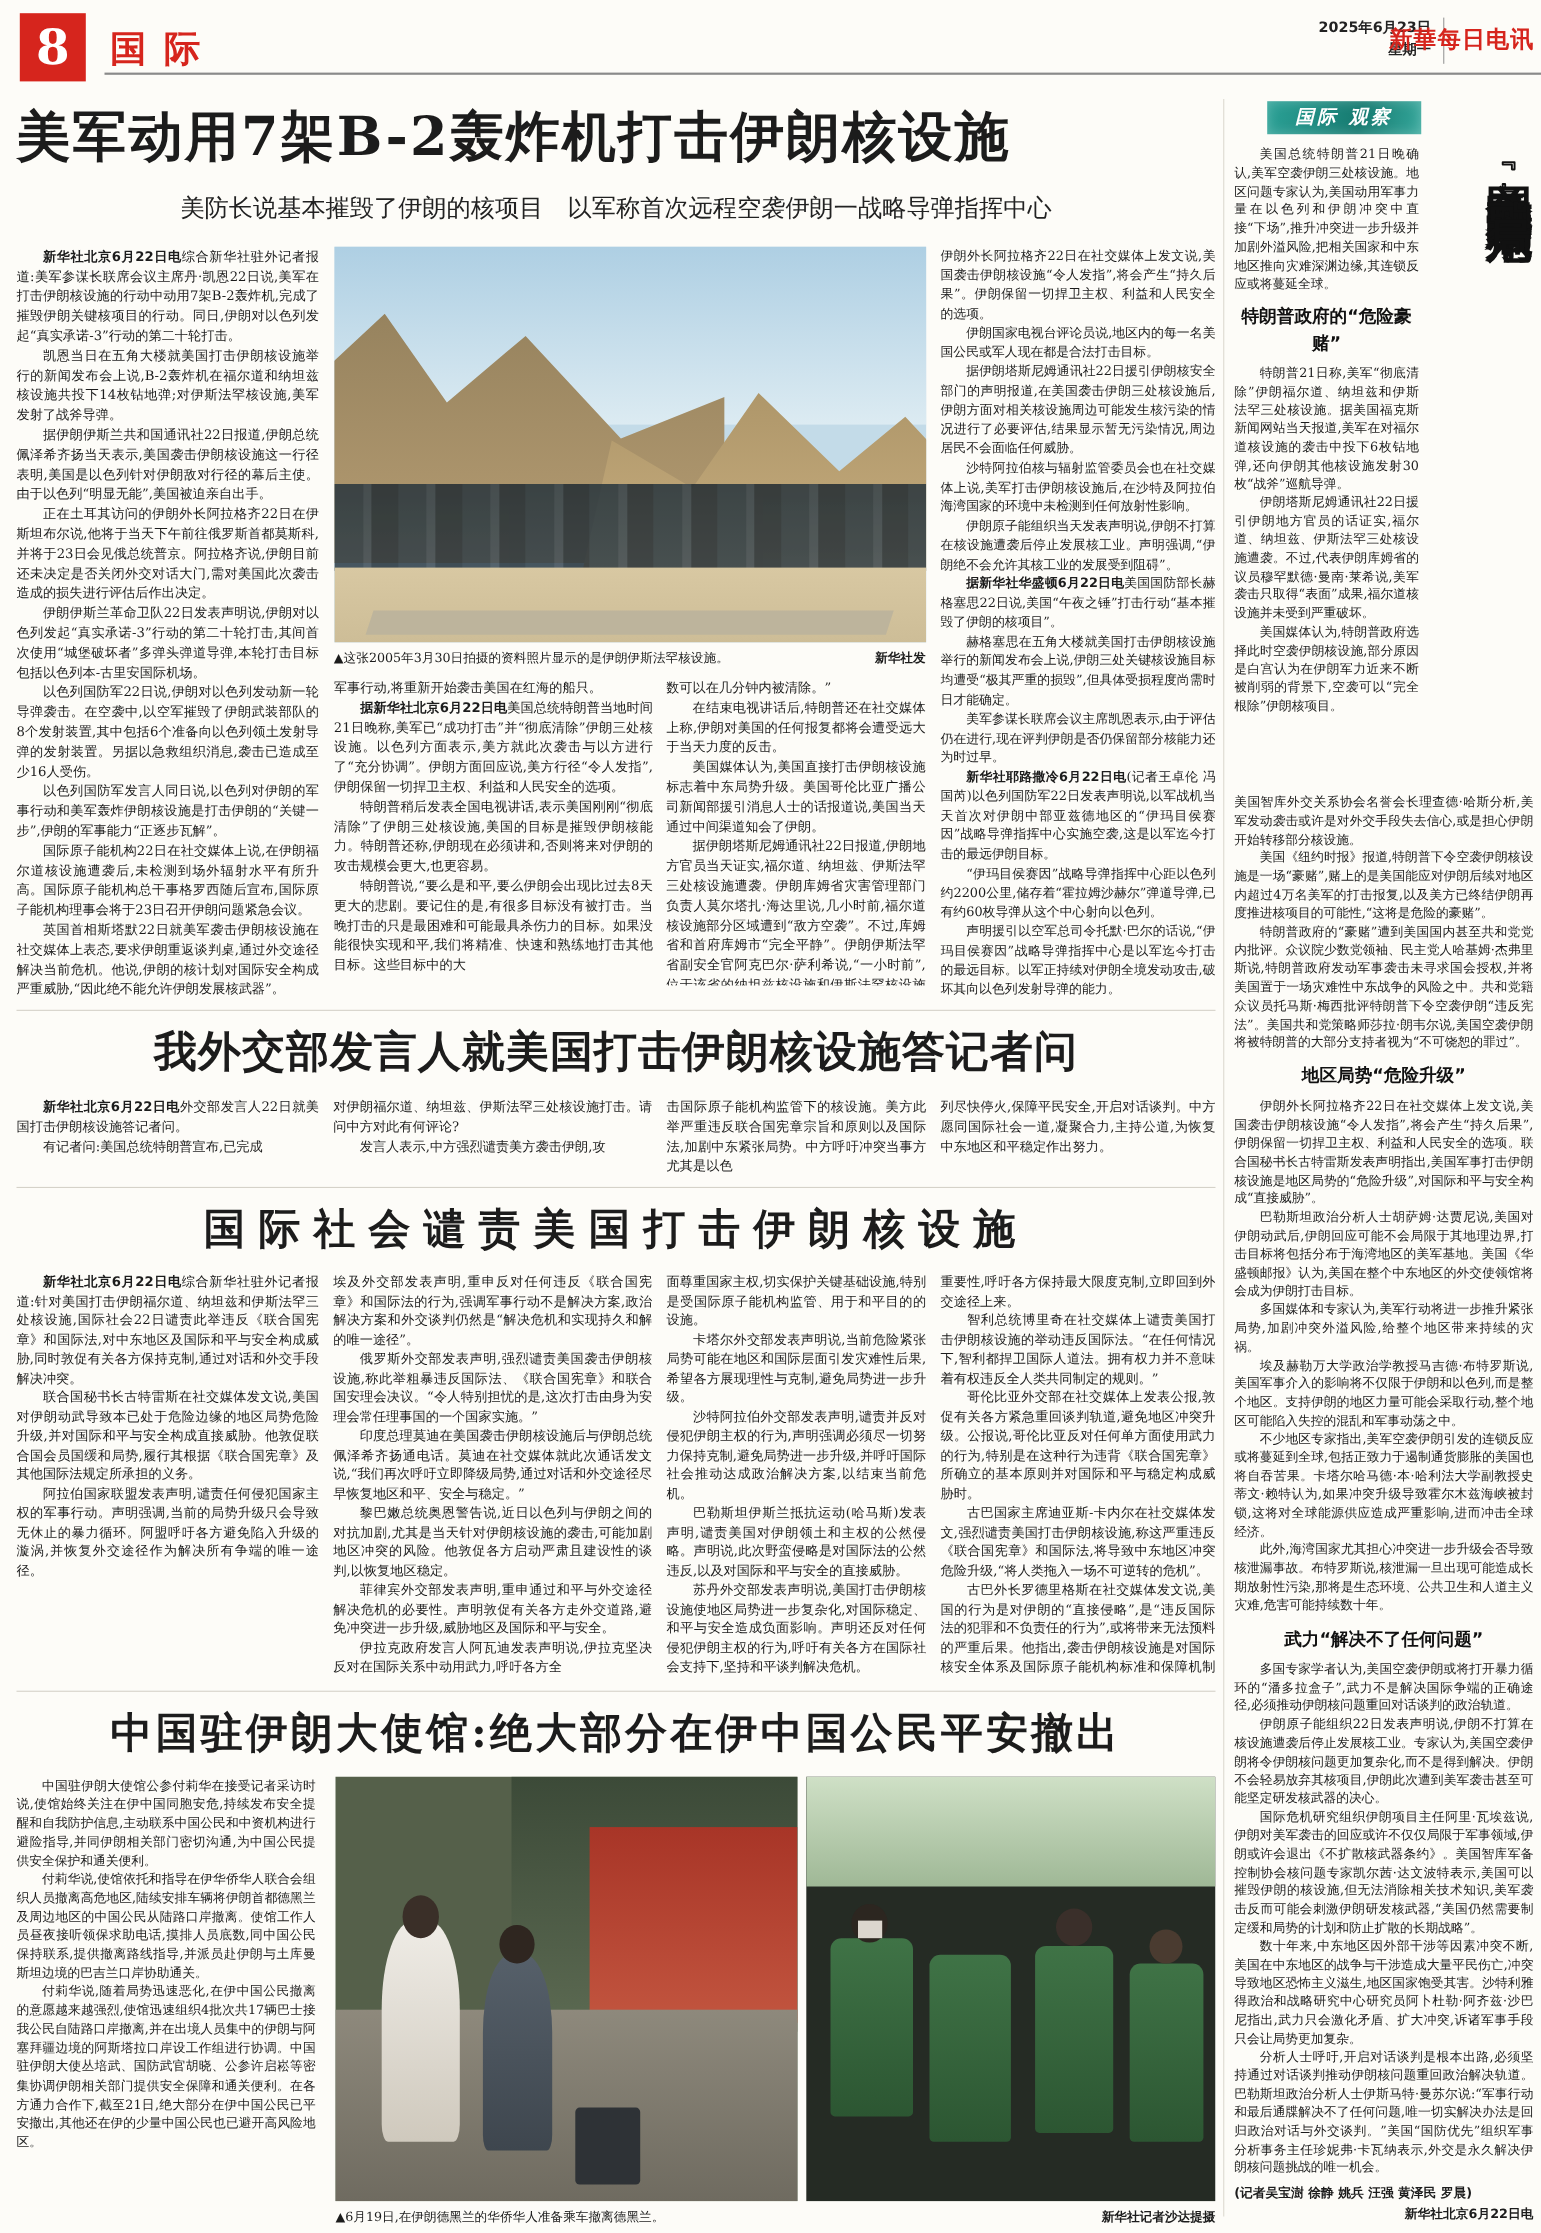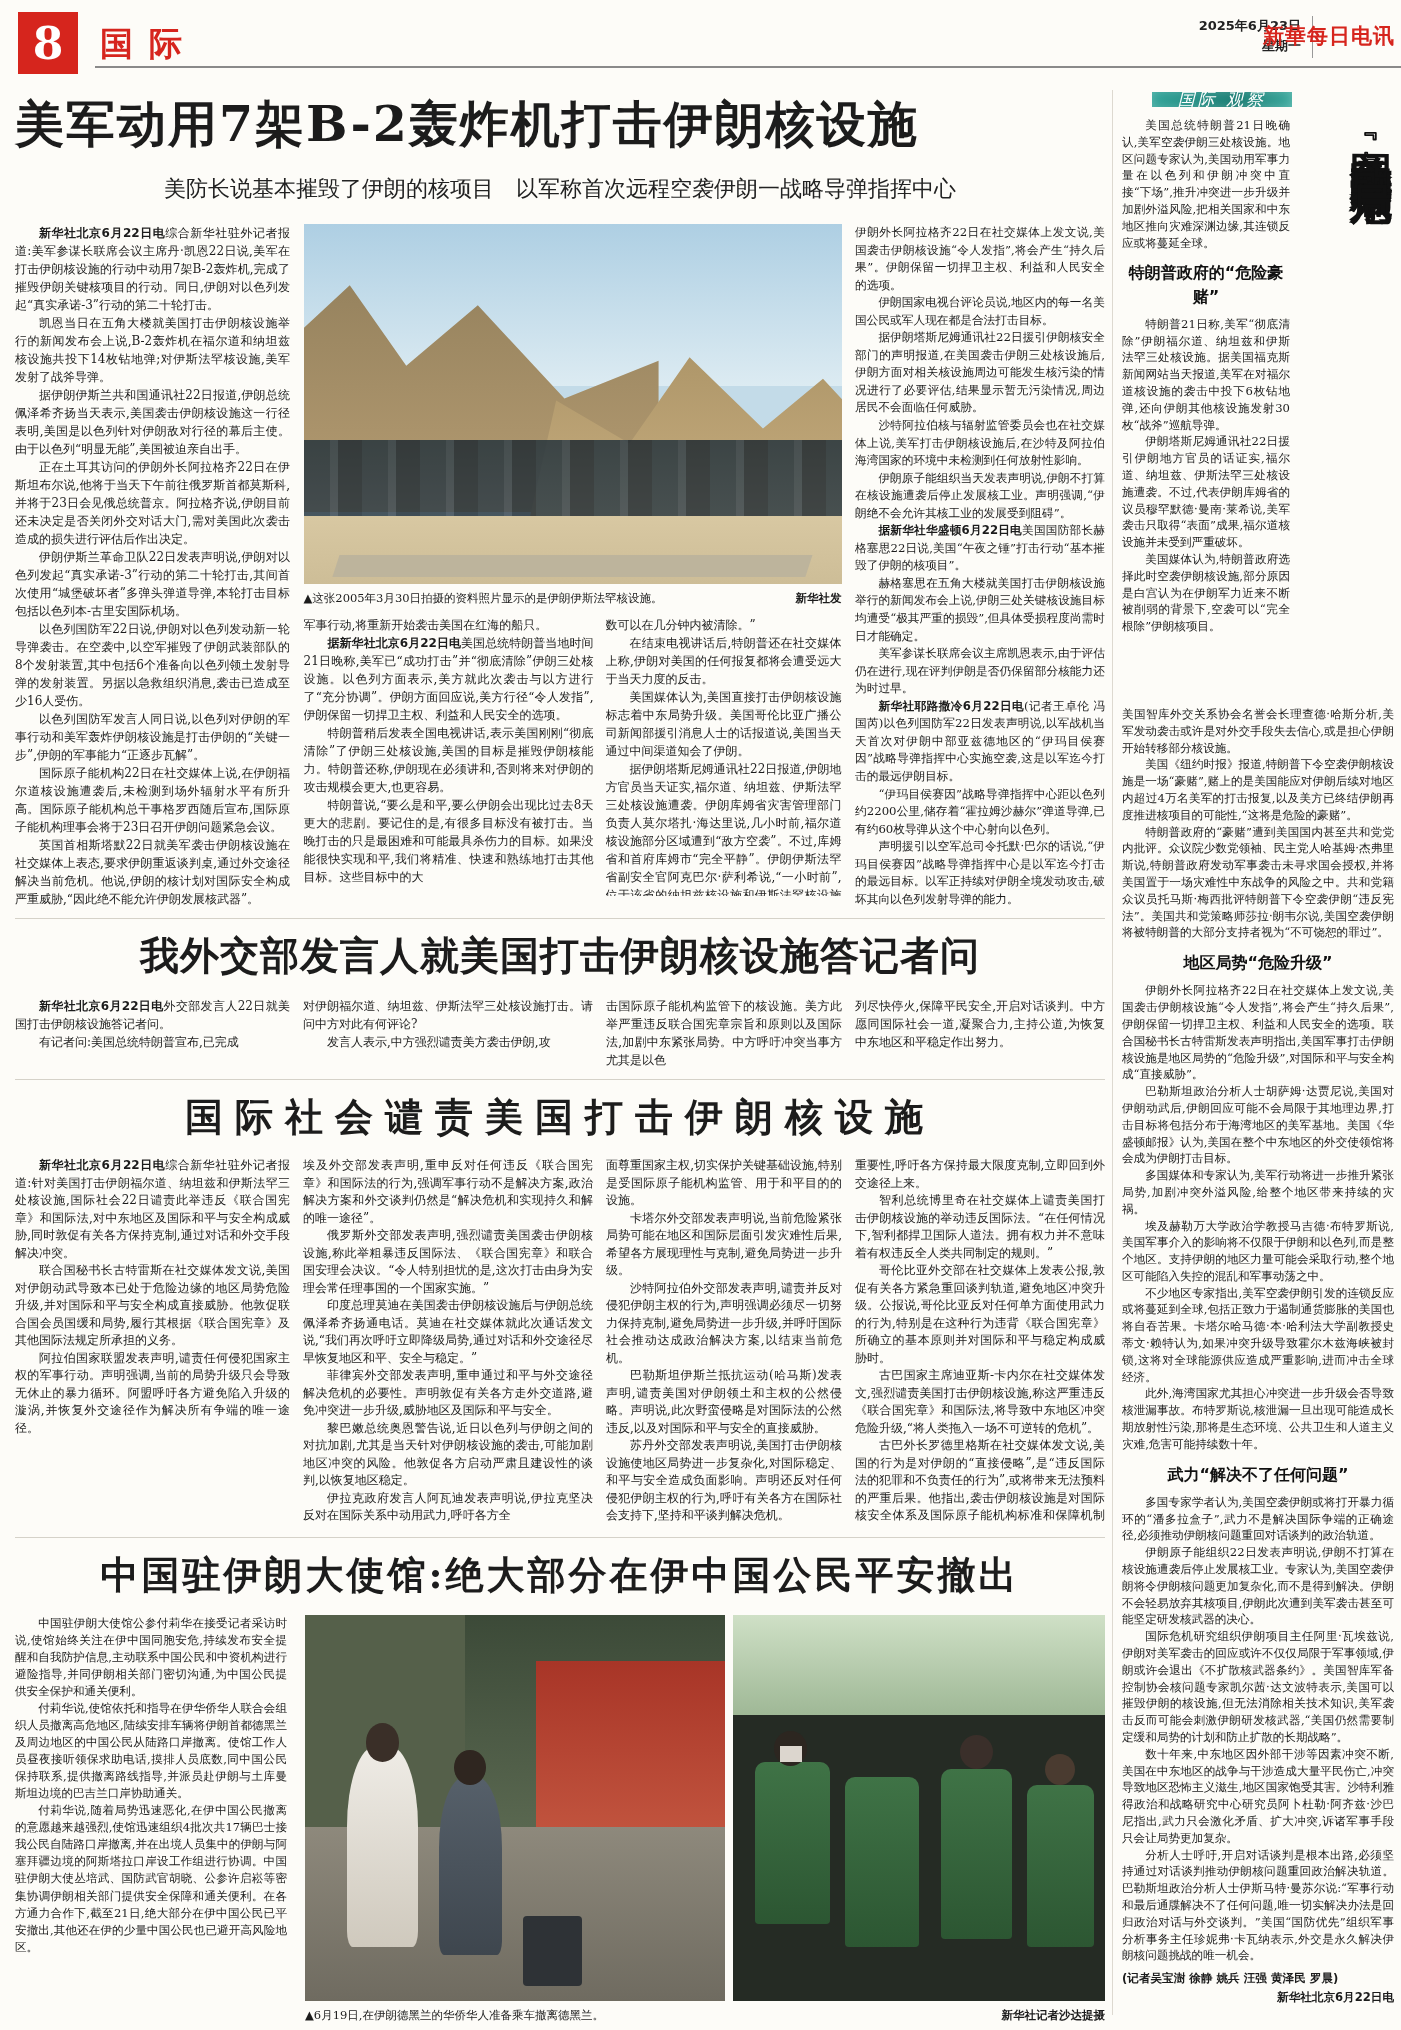--- a/index.html
+++ b/index.html
@@ -74,22 +74,22 @@
   .e2-seat4{left:79%;top:44%;width:18%;height:42%;}
   .e2-h1,.e2-h2,.e2-h3{position:absolute;border-radius:50%;background:#2c2620;}
   .e2-h1{left:11%;top:30%;width:9%;height:9%;}
   .e2-h2{left:61%;top:31%;width:9%;height:9%;background:#3a2f2a;}
   .e2-h3{left:84%;top:36%;width:8%;height:8%;background:#4a3b30;}
   .e2-mask1{position:absolute;left:12.5%;top:34%;width:6%;height:4%;background:#dcd6ce;}
   
   .side-vline{position:absolute;left:1112px;top:90px;width:1px;height:1925px;background:#ddd9d0;}
   .sidebar{position:absolute;left:1122px;top:88px;width:272px;height:1930px;overflow:hidden;
            font-size:11.6px;line-height:1.45;}
-  .badge{width:140px;height:15px;margin:4px 0 10px 30px;color:#fff;display:flex;align-items:center;justify-content:center;
-         font-family:"DejaVu Sans","Liberation Sans",sans-serif;font-weight:normal;font-style:italic;font-size:17px;letter-spacing:3px;
+  .badge{width:140px;height:30px;margin:4px 0 10px 30px;color:#fff;display:flex;align-items:center;justify-content:center;
+         font-family:"DejaVu Sans","Liberation Sans",sans-serif;font-weight:bold;font-style:italic;font-size:17px;letter-spacing:3px;
          background:linear-gradient(100deg,#2ba196,#167a70 60%,#35a79b);box-shadow:inset 0 0 12px rgba(255,255,255,.25);}
   .side-top{display:flex;}
   .side-narrow{width:168px;}
   .vtitle{width:96px;margin-left:8px;writing-mode:vertical-rl;text-orientation:upright;font-weight:bold;
           font-size:43px;line-height:1.05;letter-spacing:3px;text-align:justify;height:585px;overflow:hidden;color:#111;}
   .vtitle .vq{font-size:26px;letter-spacing:0;}
   .subhead{font-family:"DejaVu Sans","Liberation Sans",sans-serif;font-weight:bold;font-size:16px;text-align:center;
            margin:10px 0 8px 0;color:#111;}
   .side-wide{margin-top:4px;}
   .byline{margin-top:6px;text-indent:0;font-family:"DejaVu Sans","Liberation Sans",sans-serif;font-weight:bold;text-align:justify;}
@@ -202,22 +202,22 @@
       <div class="world-body">
         <div class="w-c1">
             <p class="para"><b class="lead">新华社北京6月22日电</b>综合新华社驻外记者报道:针对美国打击伊朗福尔道、纳坦兹和伊斯法罕三处核设施,国际社会22日谴责此举违反《联合国宪章》和国际法,对中东地区及国际和平与安全构成威胁,同时敦促有关各方保持克制,通过对话和外交手段解决冲突。</p>
             <p class="para">联合国秘书长古特雷斯在社交媒体发文说,美国对伊朗动武导致本已处于危险边缘的地区局势危险升级,并对国际和平与安全构成直接威胁。他敦促联合国会员国缓和局势,履行其根据《联合国宪章》及其他国际法规定所承担的义务。</p>
             <p class="para">阿拉伯国家联盟发表声明,谴责任何侵犯国家主权的军事行动。声明强调,当前的局势升级只会导致无休止的暴力循环。阿盟呼吁各方避免陷入升级的漩涡,并恢复外交途径作为解决所有争端的唯一途径。</p>
           </div>
         <div class="w-c2">
             <p class="para noind">埃及外交部发表声明,重申反对任何违反《联合国宪章》和国际法的行为,强调军事行动不是解决方案,政治解决方案和外交谈判仍然是“解决危机和实现持久和解的唯一途径”。</p>
             <p class="para">俄罗斯外交部发表声明,强烈谴责美国袭击伊朗核设施,称此举粗暴违反国际法、《联合国宪章》和联合国安理会决议。“令人特别担忧的是,这次打击由身为安理会常任理事国的一个国家实施。”</p>
             <p class="para">印度总理莫迪在美国袭击伊朗核设施后与伊朗总统佩泽希齐扬通电话。莫迪在社交媒体就此次通话发文说,“我们再次呼吁立即降级局势,通过对话和外交途径尽早恢复地区和平、安全与稳定。”</p>
+            <p class="para">黎巴嫩总统奥恩警告说,近日以色列与伊朗之间的对抗加剧,尤其是当天针对伊朗核设施的袭击,可能加剧地区冲突的风险。他敦促各方启动严肃且建设性的谈判,以恢复地区稳定。</p>
             <p class="para">菲律宾外交部发表声明,重申通过和平与外交途径解决危机的必要性。声明敦促有关各方走外交道路,避免冲突进一步升级,威胁地区及国际和平与安全。</p>
-            <p class="para">黎巴嫩总统奥恩警告说,近日以色列与伊朗之间的对抗加剧,尤其是当天针对伊朗核设施的袭击,可能加剧地区冲突的风险。他敦促各方启动严肃且建设性的谈判,以恢复地区稳定。</p>
             <p class="para">伊拉克政府发言人阿瓦迪发表声明说,伊拉克坚决反对在国际关系中动用武力,呼吁各方全</p>
           </div>
         <div class="w-c3">
             <p class="para noind">面尊重国家主权,切实保护关键基础设施,特别是受国际原子能机构监管、用于和平目的的设施。</p>
             <p class="para">卡塔尔外交部发表声明说,当前危险紧张局势可能在地区和国际层面引发灾难性后果,希望各方展现理性与克制,避免局势进一步升级。</p>
             <p class="para">沙特阿拉伯外交部发表声明,谴责并反对侵犯伊朗主权的行为,声明强调必须尽一切努力保持克制,避免局势进一步升级,并呼吁国际社会推动达成政治解决方案,以结束当前危机。</p>
             <p class="para">巴勒斯坦伊斯兰抵抗运动(哈马斯)发表声明,谴责美国对伊朗领土和主权的公然侵略。声明说,此次野蛮侵略是对国际法的公然违反,以及对国际和平与安全的直接威胁。</p>
             <p class="para">苏丹外交部发表声明说,美国打击伊朗核设施使地区局势进一步复杂化,对国际稳定、和平与安全造成负面影响。声明还反对任何侵犯伊朗主权的行为,呼吁有关各方在国际社会支持下,坚持和平谈判解决危机。</p>
             <p class="para">瑞士外交部在社交媒体发文,强调全面尊重包括《联合国宪章》和国际人道法等国际法的</p>
           </div>

